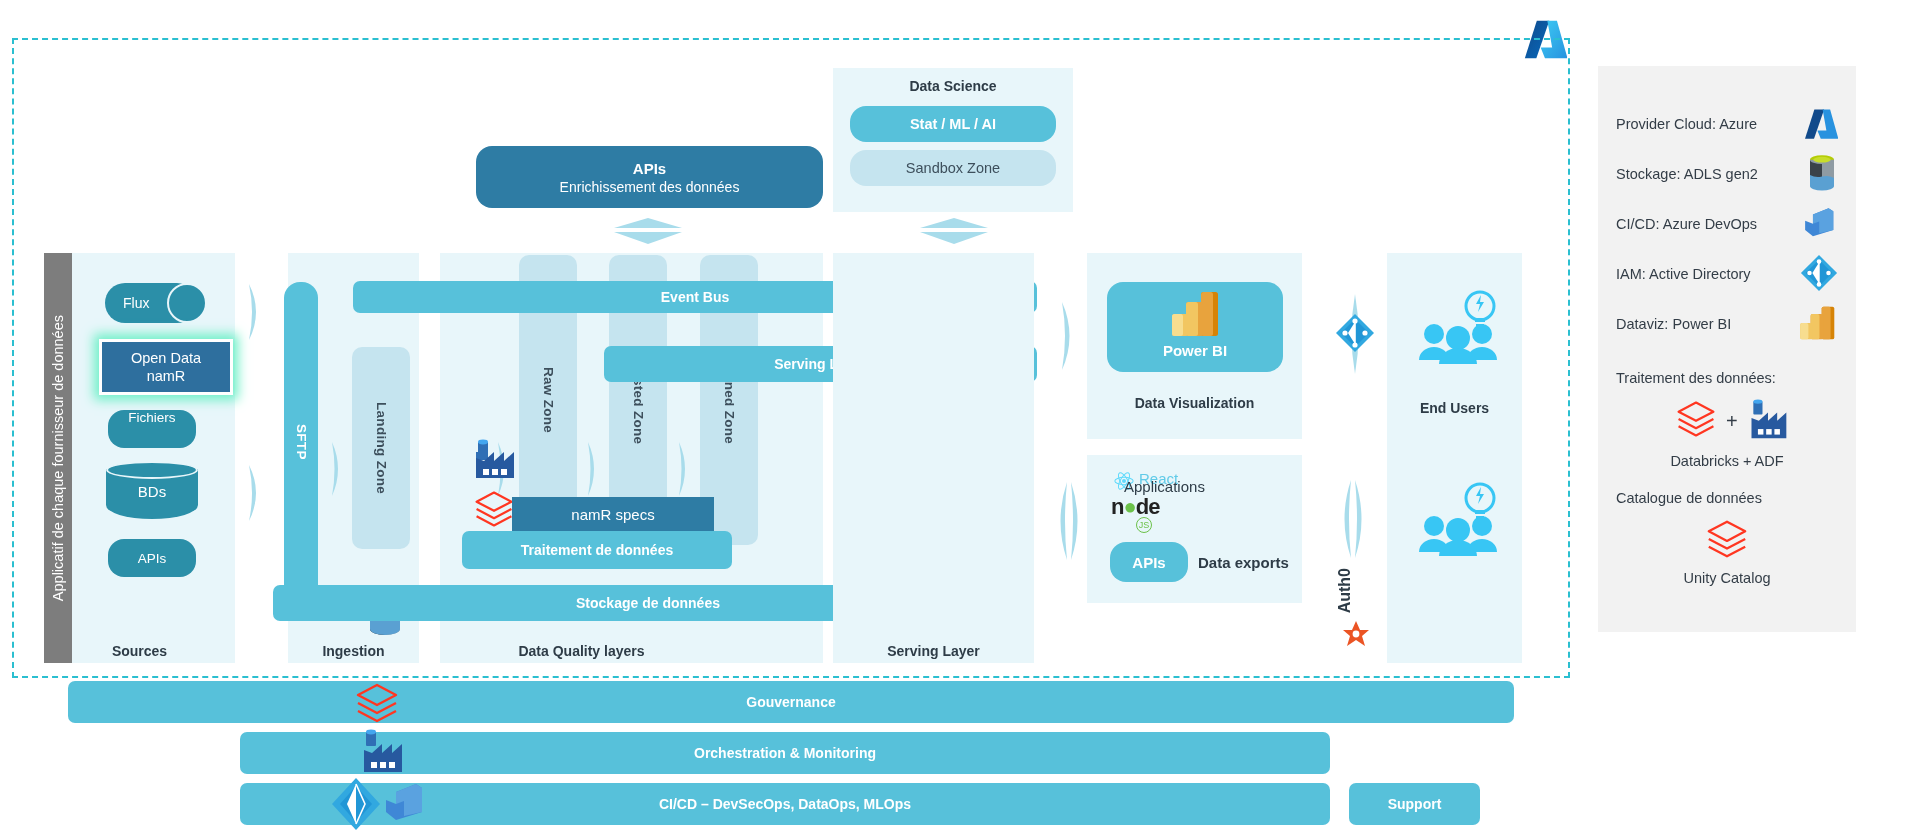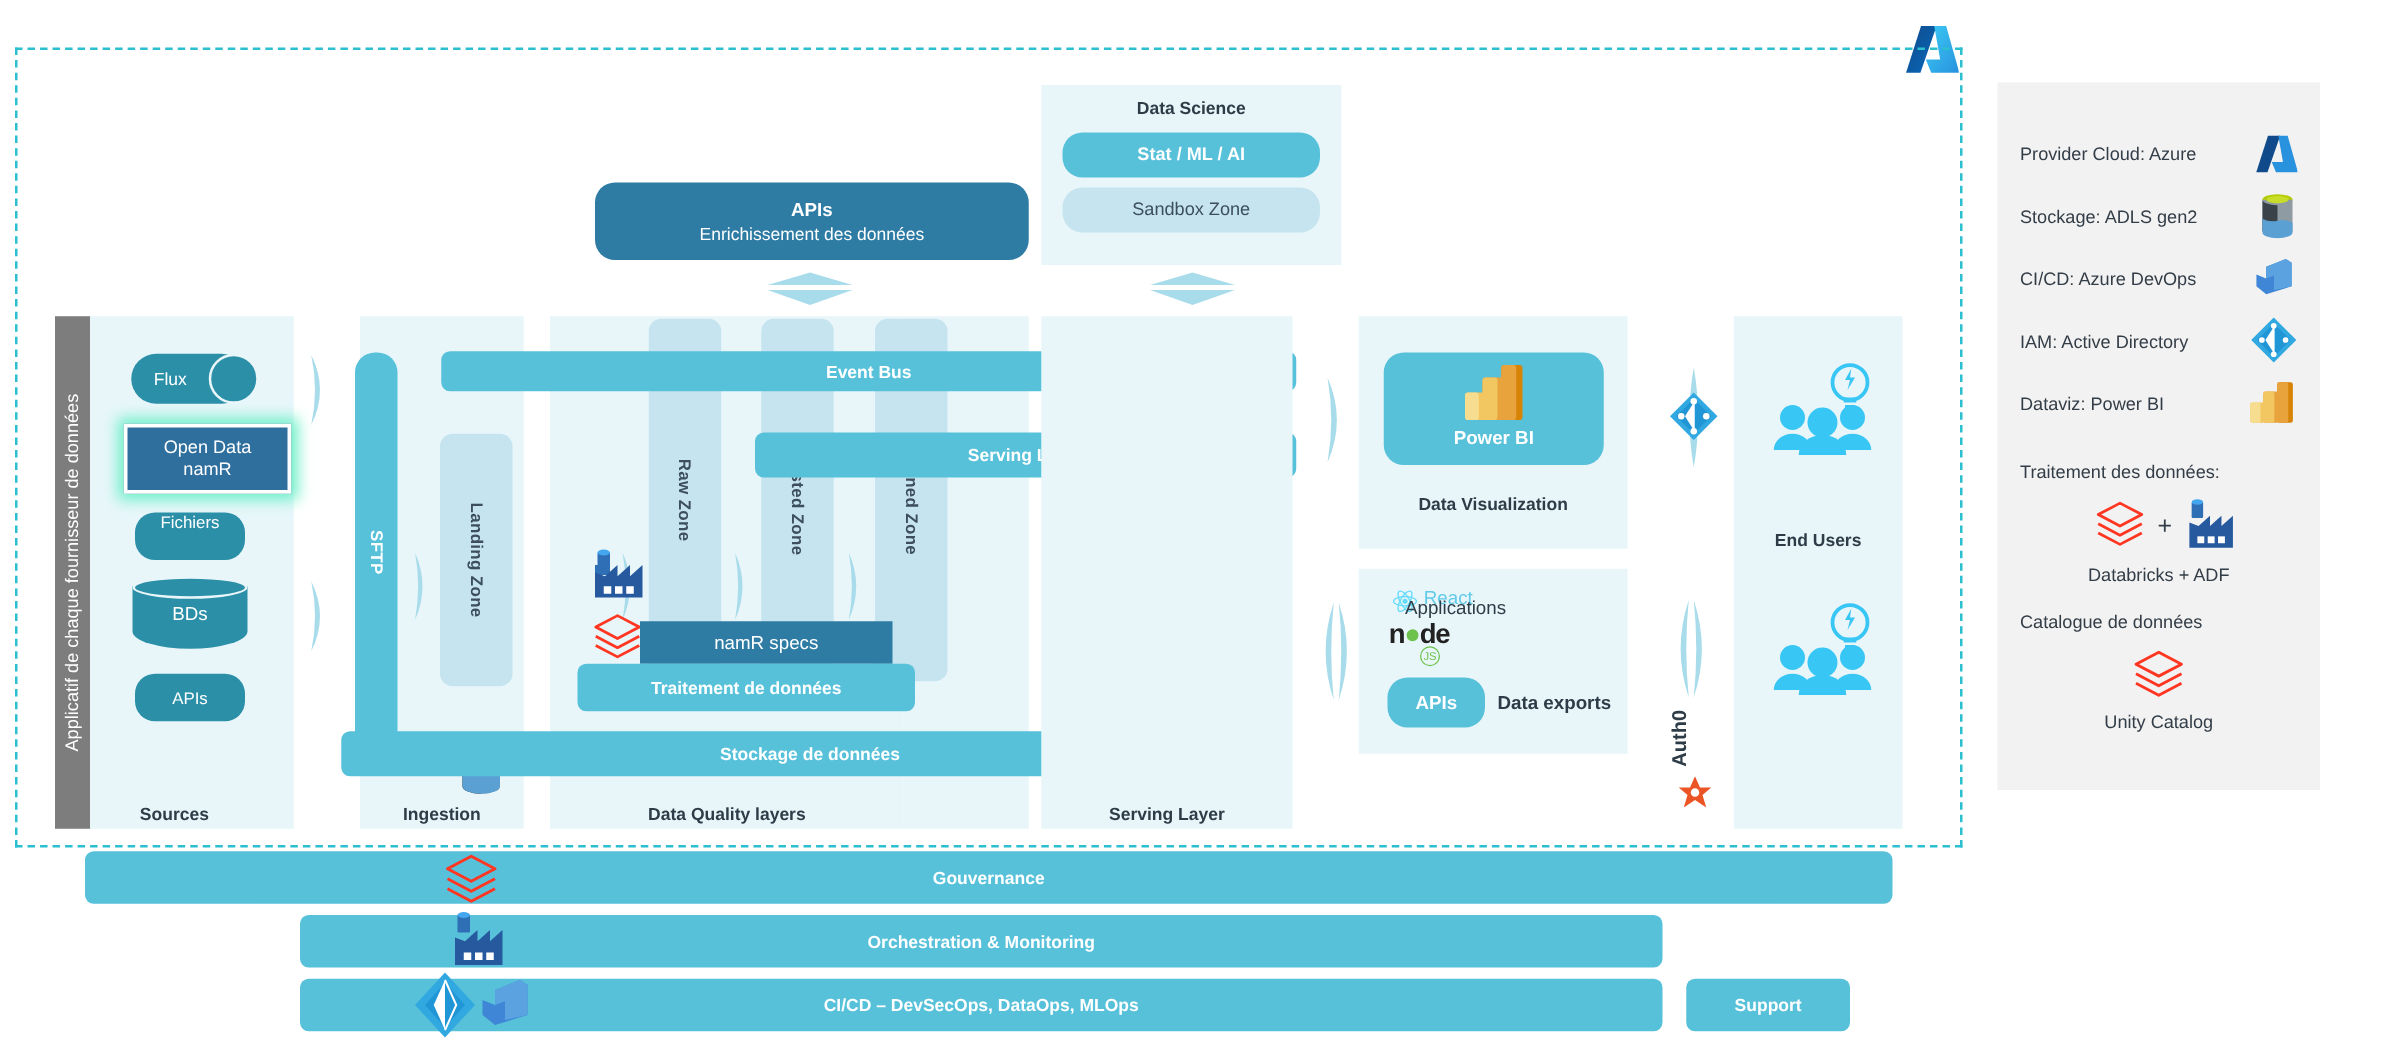--- a/index.html
+++ b/index.html
@@ -387,21 +387,21 @@
         <path d="M69 7 l-5 9 h4 l-2 8 l6 -10 h-4z" fill="#38c6f4"></path>
         <circle cx="22" cy="46" r="10"></circle>
           <path d="M7 72 a15 13 0 0 1 30 0z"></path>
         <circle cx="70" cy="46" r="10"></circle>
           <path d="M55 72 a15 13 0 0 1 30 0z"></path>
         <circle cx="46" cy="50" r="12"></circle>
           <path d="M27 76 a19 16 0 0 1 38 0z"></path>
       </g>
     </svg>
   </div>
-  <div class="abs sec-title" style="left:1387px; top:400px; width:135px;margin-top:24px;">End Users</div>
+  <div class="abs sec-title" style="left:1387px; top:400px; width:135px;">End Users</div>
 
   <div class="abs" style="left:1412px; top:480px; width:92px; height:76px;">
     <svg viewBox="0 0 92 76" width="92" height="76">
       <g fill="#38c6f4">
         <circle cx="68" cy="18" r="14" fill="none" stroke="#38c6f4" stroke-width="3"></circle>
         <path d="M63 30 h10 v4 h-10z M64 36 h8 v3 h-8z"></path>
         <path d="M69 7 l-5 9 h4 l-2 8 l6 -10 h-4z" fill="#38c6f4"></path>
         <circle cx="22" cy="46" r="10"></circle>
           <path d="M7 72 a15 13 0 0 1 30 0z"></path>
         <circle cx="70" cy="46" r="10"></circle>

